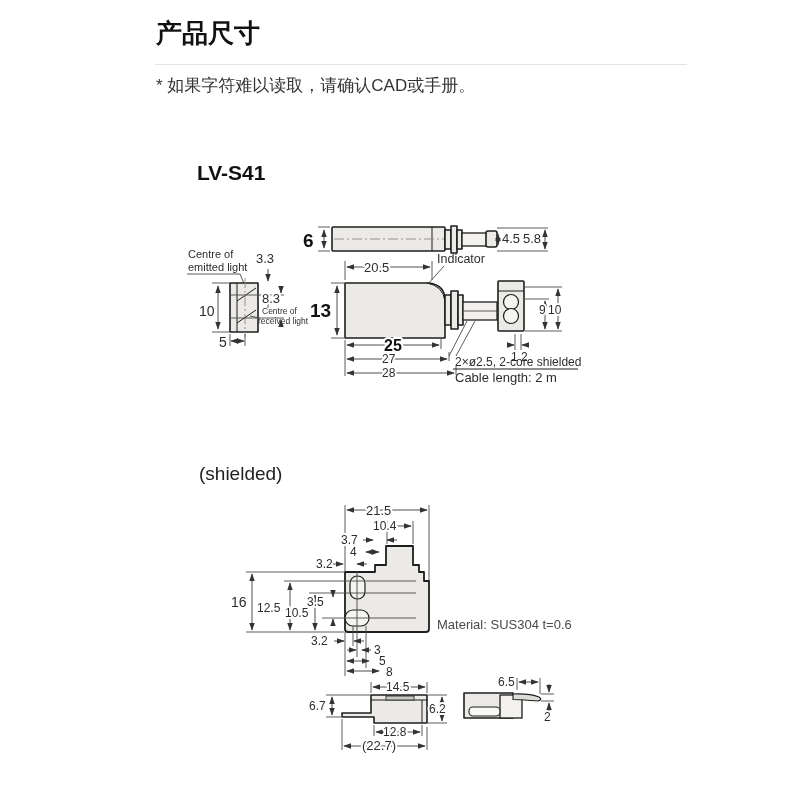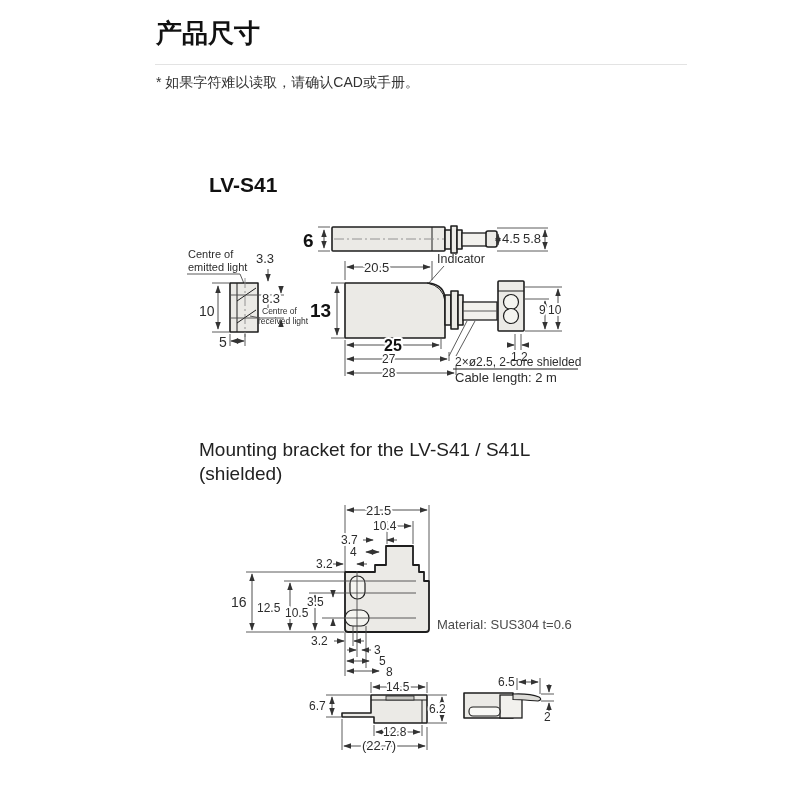--- a/index.html
+++ b/index.html
@@ -1,21 +1,21 @@
 <!DOCTYPE html>
 <html><head>
 <meta charset="utf-8">
 <style>
   html,body{margin:0;padding:0;background:#ffffff;}
   .page{position:relative;width:687px;height:800px;background:#ffffff;overflow:hidden;
         font-family:"Liberation Sans","DejaVu Sans",sans-serif;color:#1a1a1a;}
   .title{position:absolute;left:156px;top:16px;font-size:26px;font-weight:700;color:#111;margin:0;}
   .divider{position:absolute;left:155px;top:64px;width:641px;height:1px;background:#e3e3e3;}
-  .note{position:absolute;left:156px;top:74px;font-size:14px;color:#333;margin:0;}
-  .model{position:absolute;left:197px;top:161px;font-size:21px;font-weight:700;color:#111;margin:12px;}
+  .note{position:absolute;left:156px;top:74px;font-size:17px;color:#333;margin:0;}
+  .model{position:absolute;left:197px;top:161px;font-size:21px;font-weight:700;color:#111;margin:0;}
   .bracket-heading{position:absolute;left:199px;top:438px;font-size:19px;font-weight:400;color:#222;
         margin:0;line-height:24px;}
   svg.draw{position:absolute;left:0;top:0;}
   
   .fill{fill:#ebeae6;stroke:#1e1e1e;stroke-width:1.6;stroke-linejoin:round;}
   .fill2{fill:#f2f1ed;stroke:#1e1e1e;stroke-width:1.3;}
   .slot{fill:#f4f4f0;stroke:#1e1e1e;stroke-width:1.2;}
   .inln{stroke:#1e1e1e;stroke-width:1;fill:none;}
   .thin{stroke:#4a4a4a;stroke-width:0.9;fill:none;}
   .dim{stroke:#3a3a3a;stroke-width:0.9;fill:none;}
@@ -35,21 +35,21 @@
 </head>
 <body>
 
 <div class="page">
 
   <h1 class="title">产品尺寸</h1>
   <div class="divider"></div>
   <p class="note">* 如果字符难以读取，请确认CAD或手册。</p>
   <h2 class="model">LV-S41</h2>
   <h3 class="bracket-heading">
-    <span>Mounting bracket for the LV-S41 / S41L</span><br>
+    <br>
     <span>(shielded)</span>
   </h3>
 
   <svg class="draw" width="800" height="800" viewBox="0 0 800 800">
     <defs>
       <marker id="ar" viewBox="0 0 10 10" refX="9" refY="5" markerWidth="9" markerHeight="9" orient="auto-start-reverse">
         <path d="M0,1.5 L10,5 L0,8.5 Z" fill="#333"></path>
       </marker>
     </defs>
 

